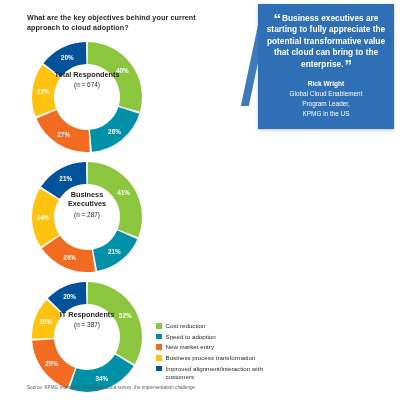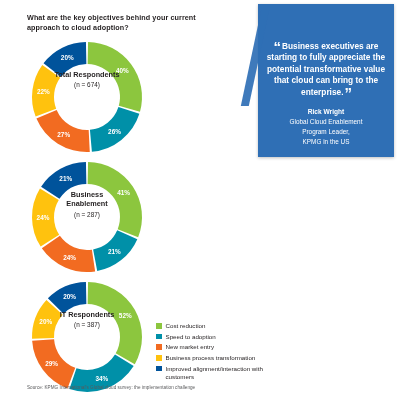--- a/index.html
+++ b/index.html
@@ -56,21 +56,20 @@
     transform: skewX(-12deg);
     opacity: 0.92;
   }
   .quote-text {
     font-size: 8.3px;
     font-weight: bold;
     line-height: 1.38;
     text-align: center;
     position: relative;
     z-index: 2;
-    margin-top: 28px;
   }
   .qmark {
     font-size: 15px;
     line-height: 0;
     font-weight: bold;
     position: relative;
     top: 3px;
     letter-spacing: -1px;
   }
   .qmark-open { margin-right: 2px; }
@@ -209,21 +208,21 @@
         <path d="M 109.33371676198495 81.17018170706491 A 55 55 0 0 1 69.22894406716928 113.04043581680963 L 65.13736644030158 91.42426149008578 A 33 33 0 0 0 89.20023005719096 72.30210902423894 Z" fill="#0090A8"></path>
         <text class="slice-label" x="86.37458378489616" y="93.44752767041055">21%</text>
         <path d="M 67.14691054721865 113.3932702504236 A 55 55 0 0 1 13.817146820786256 90.36095946532272 L 31.890288092471753 77.81657567919363 A 33 33 0 0 0 63.888146328331196 91.63596215025416 Z" fill="#F26B21"></path>
         <text class="slice-label" x="41.554549536377564" y="99.39376508969293">24%</text>
         <path d="M 12.646571835629715 88.60337307488057 A 55 55 0 0 1 11.95003165408523 30.516663140558514 L 30.77001899245114 41.90999788433511 A 33 33 0 0 0 31.18794310137783 76.76202384492834 Z" fill="#FFC20E"></path>
         <text class="slice-label" x="15.00316311251165" y="59.52758306999393">24%</text>
         <path d="M 13.07812431116956 28.731512538291508 A 55 55 0 0 1 57.94414066801703 4.010135833309569 L 58.366484400810215 26.00608149998574 A 33 33 0 0 0 31.446874586701735 40.83890752297491 Z" fill="#00539B"></path>
         <text class="slice-label" x="37.76586124609568" y="20.4628575088923">21%</text>
       </svg>
     <div class="center-text">
-      <div class="center-name">Business Enablement</div>
+      <div class="center-name">Business Executives</div>
       <div class="center-n">(n = 287)</div>
     </div>
   </div>
 
   <div class="donut-wrap" id="donut-it">
     <svg viewBox="0 0 118 118">
         <path d="M 60.05585933198293 4.010135833309569 A 55 55 0 0 1 106.78700215557184 86.22870589990225 L 87.67220129334311 75.33722353994135 A 33 33 0 0 0 59.63351559918976 26.00608149998574 Z" fill="#8CC63E"></path>
         <text class="slice-label" x="97.25288147491673" y="37.25794262573176">52%</text>
         <path d="M 105.70652877671169 88.0430743832364 A 55 55 0 0 1 41.41909010789816 111.11440882678988 L 48.4514540647389 90.26864529607393 A 33 33 0 0 0 87.02391726602701 76.42584462994185 Z" fill="#0090A8"></path>
         <text class="slice-label" x="73.86250664413156" y="100.41383701437414">34%</text>

